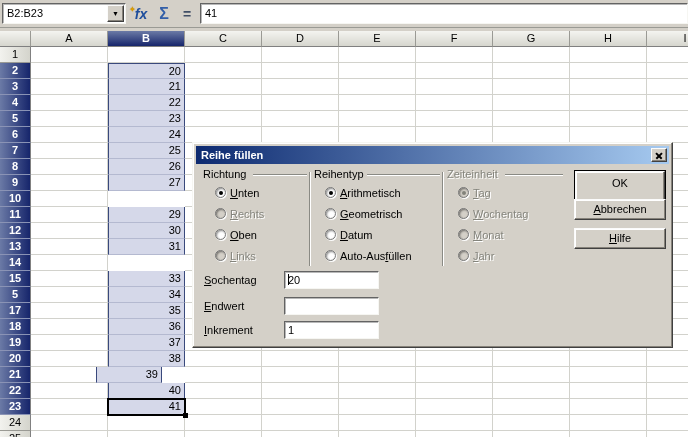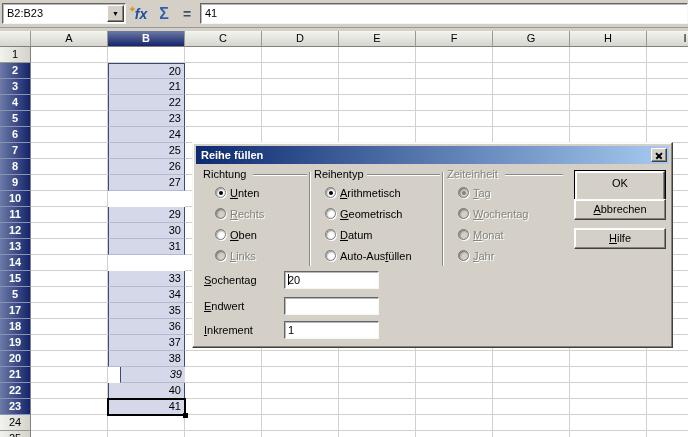--- a/index.html
+++ b/index.html
@@ -298,21 +298,21 @@
       <div class="cell selcell" style="left: 108px; top: 323px; width: 77px; height: 16px;">38</div>
       <div class="cell" style="left: 185px; top: 323px; width: 77px; height: 16px;"></div>
       <div class="cell" style="left: 262px; top: 323px; width: 77px; height: 16px;"></div>
       <div class="cell" style="left: 339px; top: 323px; width: 77px; height: 16px;"></div>
       <div class="cell" style="left: 416px; top: 323px; width: 77px; height: 16px;"></div>
       <div class="cell" style="left: 493px; top: 323px; width: 77px; height: 16px;"></div>
       <div class="cell" style="left: 570px; top: 323px; width: 77px; height: 16px;"></div>
       <div class="cell" style="left: 647px; top: 323px; width: 77px; height: 16px;"></div>
       <div class="rh sel" style="left: 0px; top: 339px; width: 31px; height: 16px;">21</div>
       <div class="cell" style="left: 31px; top: 339px; width: 77px; height: 16px;"></div>
-      <div class="cell selcell" style="left: 120px; top: 339px; width: 66px; height: 16px; font-style: italic;">39</div>
+      <div class="cell selcell" style="left: 96px; top: 339px; width: 66px; height: 16px;">39</div>
       <div class="cell" style="left: 185px; top: 339px; width: 77px; height: 16px;"></div>
       <div class="cell" style="left: 262px; top: 339px; width: 77px; height: 16px;"></div>
       <div class="cell" style="left: 339px; top: 339px; width: 77px; height: 16px;"></div>
       <div class="cell" style="left: 416px; top: 339px; width: 77px; height: 16px;"></div>
       <div class="cell" style="left: 493px; top: 339px; width: 77px; height: 16px;"></div>
       <div class="cell" style="left: 570px; top: 339px; width: 77px; height: 16px;"></div>
       <div class="cell" style="left: 647px; top: 339px; width: 77px; height: 16px;"></div>
       <div class="rh sel" style="left: 0px; top: 355px; width: 31px; height: 16px;">22</div>
       <div class="cell" style="left: 31px; top: 355px; width: 77px; height: 16px;"></div>
       <div class="cell selcell" style="left: 108px; top: 355px; width: 77px; height: 16px;">40</div>

